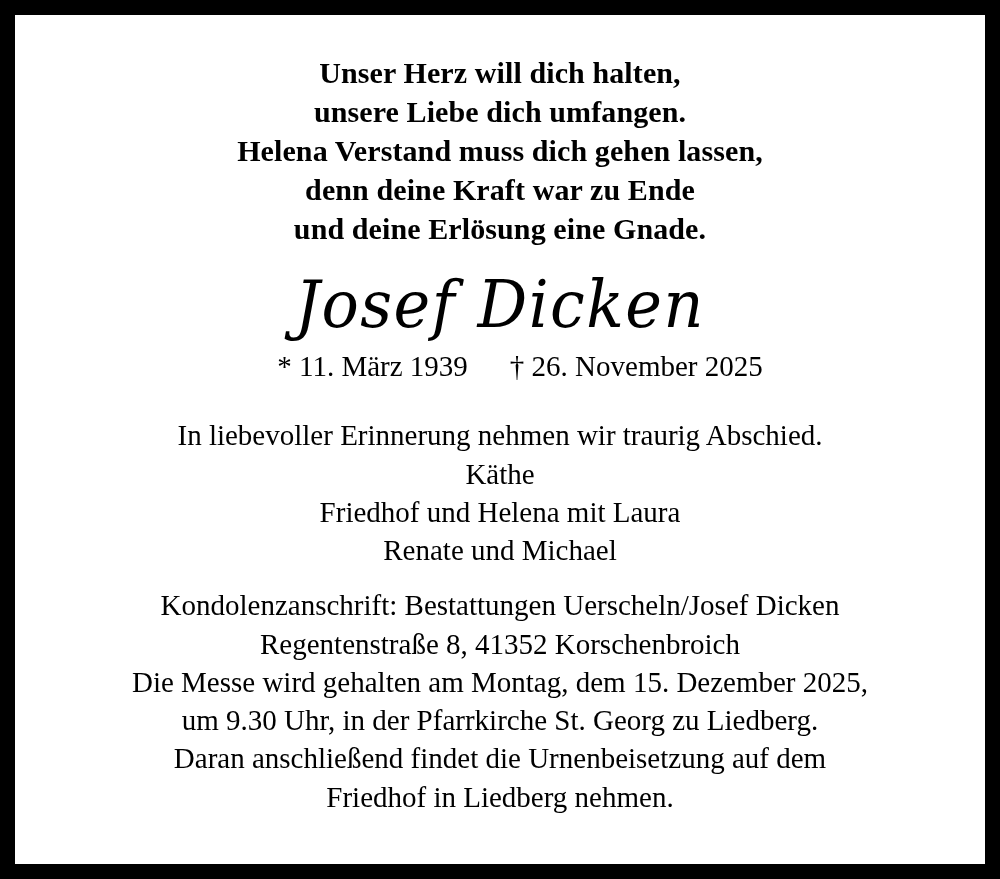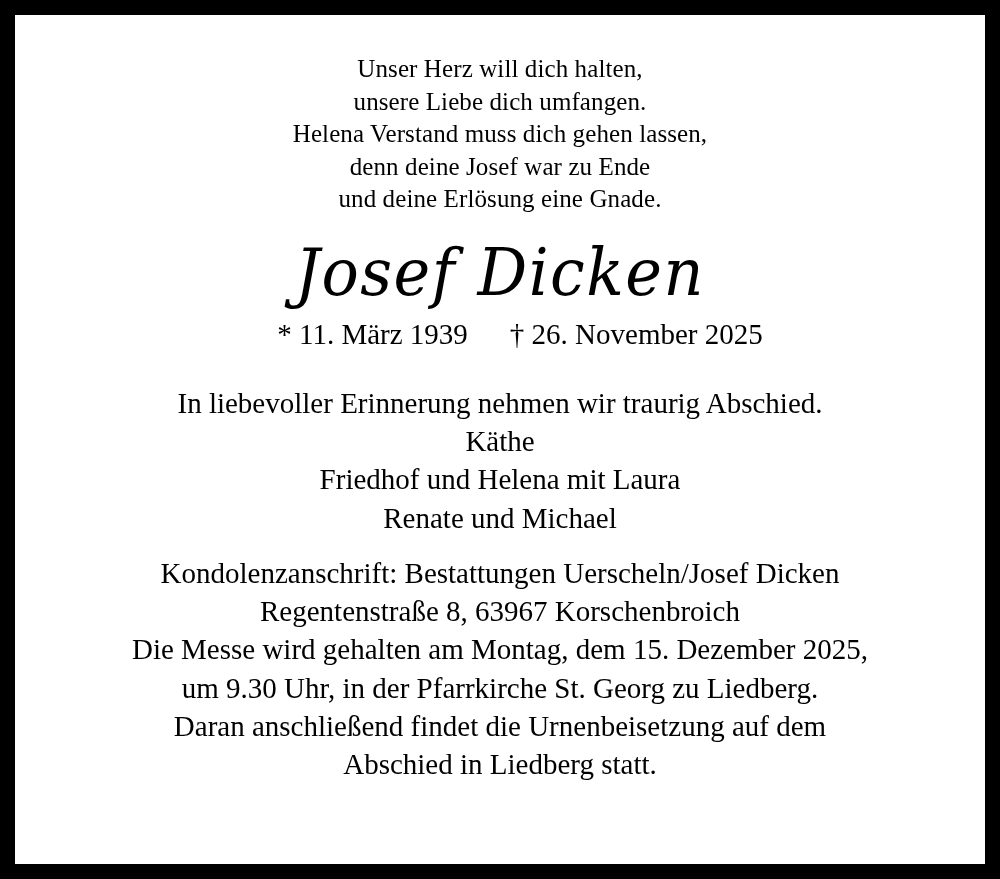--- a/index.html
+++ b/index.html
@@ -31,23 +31,24 @@
     background: #ffffff;
     border: 3px solid #000000;
     padding: 38px 46px 26px 46px;
     display: flex;
     flex-direction: column;
     align-items: center;
     text-align: center;
   }
 
   .verse {
-    font-size: 25px;
+    font-size: 30px;
     line-height: 1.30;
     letter-spacing: 0.1px;
+    font-weight: bold;
   }
   .verse .line {
     display: block;
     white-space: nowrap;
   }
 
   .name {
     font-family: "DejaVu Serif", "Liberation Serif", serif;
     font-style: italic;
     font-weight: 400;
@@ -97,41 +98,41 @@
 </head>
 <body>
 
 <div class="obituary-frame">
   <div class="obituary-inner">
 
     <div class="verse">
       <span class="line">Unser Herz will dich halten,</span>
       <span class="line">unsere Liebe dich umfangen.</span>
       <span class="line">Helena Verstand muss dich gehen lassen,</span>
-      <span class="line">denn deine Josef war zu Ende</span>
+      <span class="line">denn deine Kraft war zu Ende</span>
       <span class="line">und deine Erlösung eine Gnade.</span>
     </div>
 
     <div class="name">Josef Dicken</div>
 
     <div class="dates">
       <span class="birth">* 11. März 1939</span>
       <span class="death">† 26. November 2025</span>
     </div>
 
     <div class="mourners">
       <span class="line">In liebevoller Erinnerung nehmen wir traurig Abschied.</span>
       <span class="line">Käthe</span>
       <span class="line">Friedhof und Helena mit Laura</span>
       <span class="line">Renate und Michael</span>
     </div>
 
     <div class="details">
       <span class="line">Kondolenzanschrift: Bestattungen Uerscheln/Josef Dicken</span>
-      <span class="line">Regentenstraße 8, 63967 Korschenbroich</span>
+      <span class="line">Regentenstraße 8, 41352 Korschenbroich</span>
       <span class="line">Die Messe wird gehalten am Montag, dem 15. Dezember 2025,</span>
       <span class="line">um 9.30 Uhr, in der Pfarrkirche St. Georg zu Liedberg.</span>
       <span class="line">Daran anschließend findet die Urnenbeisetzung auf dem</span>
-      <span class="line">Abschied in Liedberg statt.</span>
+      <span class="line">Friedhof in Liedberg nehmen.</span>
     </div>
 
   </div>
 </div>
 
 </body></html>

